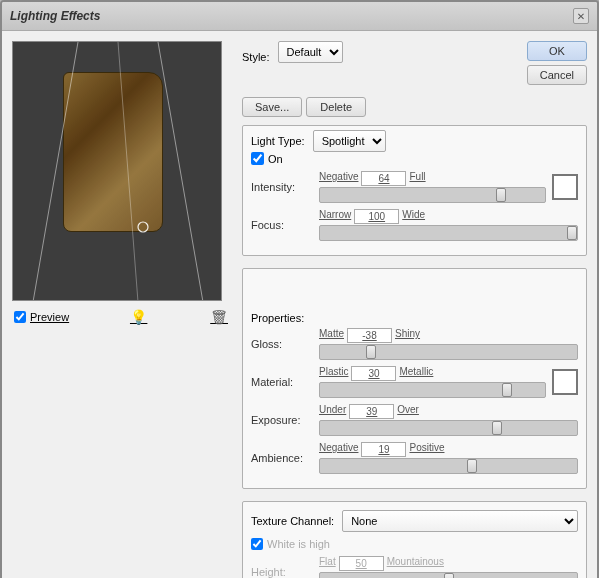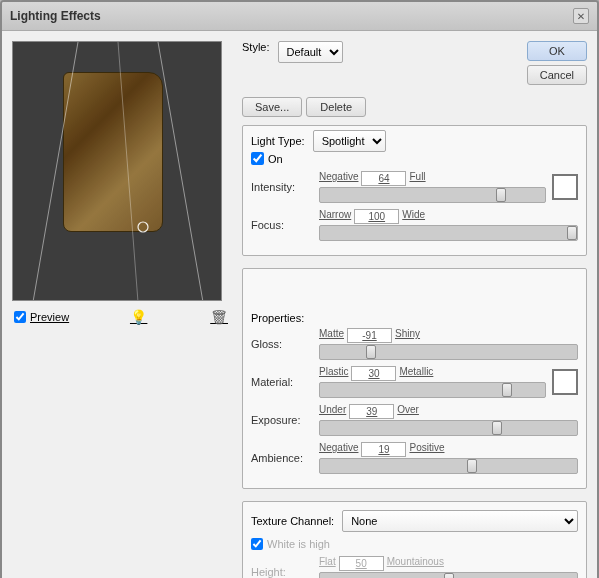--- a/index.html
+++ b/index.html
@@ -27,20 +27,21 @@
       padding: 6px 8px;
       display: flex;
       justify-content: space-between;
       align-items: center;
       border-radius: 2px 2px 0 0;
     }
     .title-bar-text {
       font-size: 12px;
       font-weight: bold;
       color: #333;
+      font-style: italic;
     }
     .title-bar-close {
       width: 16px;
       height: 16px;
       background: #ddd;
       border: 1px solid #999;
       border-radius: 2px;
       display: flex;
       align-items: center;
       justify-content: center;
@@ -95,21 +96,21 @@
       gap: 8px;
     }
     .top-controls {
       display: flex;
       justify-content: space-between;
       align-items: flex-start;
       margin-bottom: 4px;
     }
     .style-row {
       display: flex;
-      align-items: flex-start;
+      align-items: flex-end;
       gap: 8px;
     }
     .btn-group {
       display: flex;
       flex-direction: column;
       gap: 4px;
     }
     .btn {
       padding: 3px 12px;
       background: linear-gradient(to bottom, #f5f5f5, #e0e0e0);
@@ -347,21 +348,21 @@
       <div class="properties-section">
         <div style="margin-bottom:4px;margin-top:35px;">
           <span>Properties:</span>
         </div>
 
         <div class="labeled-row">
           <span class="row-label">Gloss:</span>
           <div class="slider-track-wrapper">
             <div class="minmax-labels">
               <span>Matte</span>
-              <span class="val-box">-91</span>
+              <span class="val-box">-38</span>
               <span>Shiny</span>
             </div>
             <input type="range" min="-100" max="100" value="-63" style="">
           </div>
         </div>
 
         <div class="labeled-row">
           <span class="row-label">Material:</span>
           <div class="slider-track-wrapper">
             <div class="minmax-labels">

